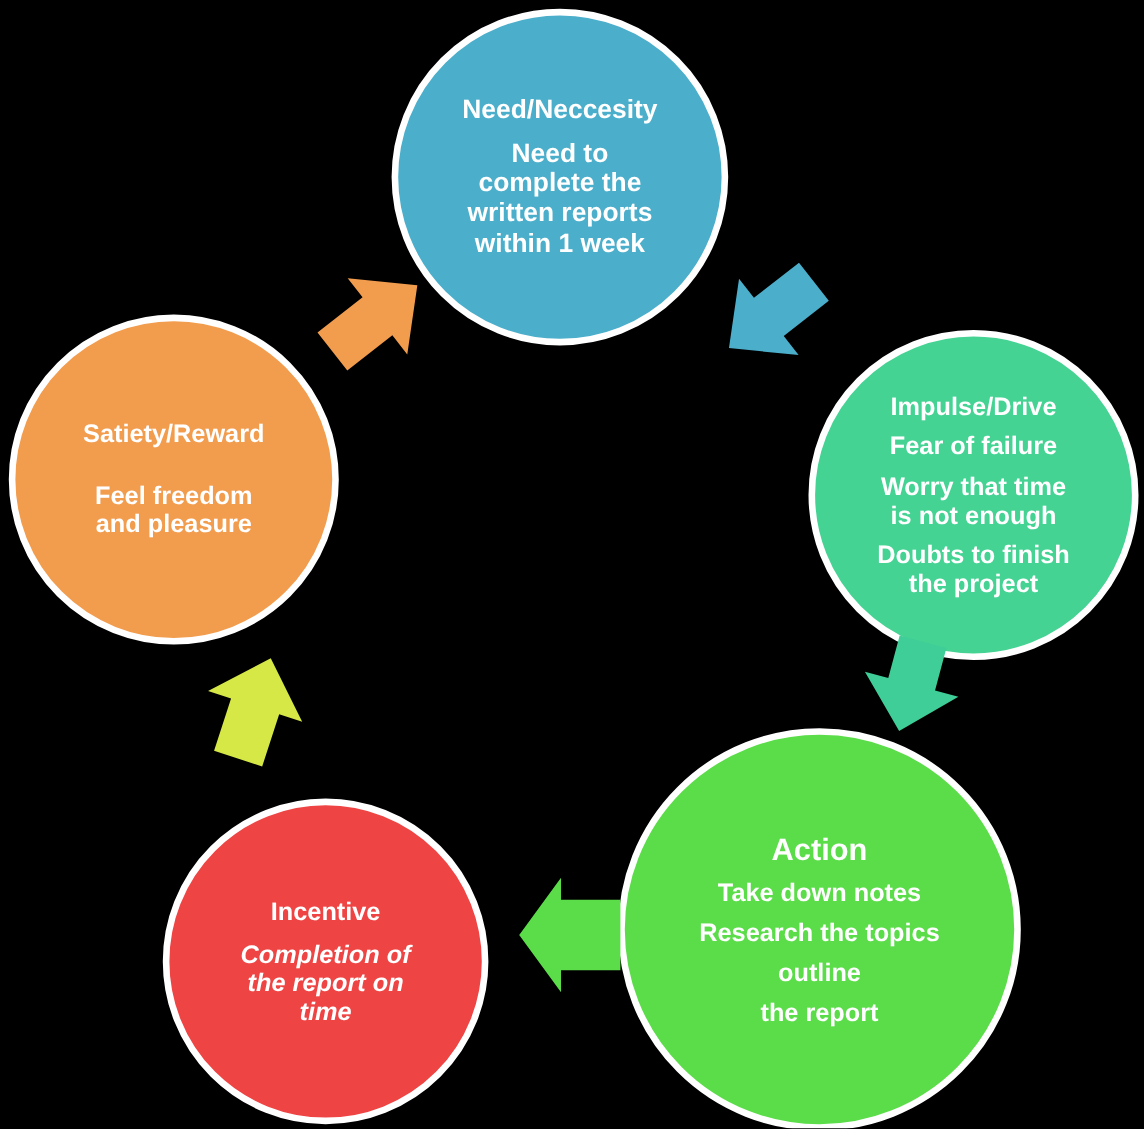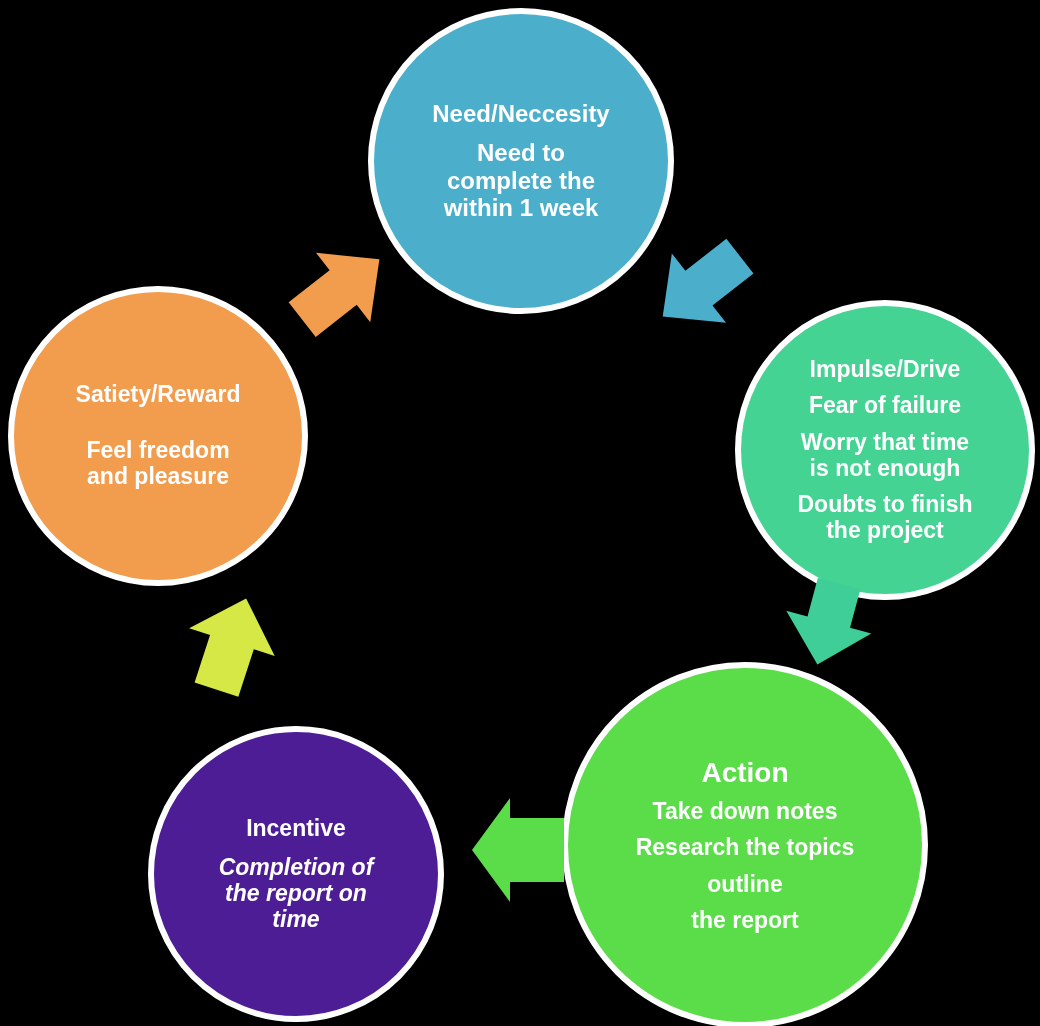--- a/index.html
+++ b/index.html
@@ -36,21 +36,21 @@
     font-weight: bold;
     line-height: 1.12;
   }
   .node .line {
     font-weight: bold;
     line-height: 1.14;
   }
 
   
   #node-need {
-    left: 368px; top: 8px; width: 306px; height: 306px;
+    left: 356px; top: 8px; width: 306px; height: 306px;
   }
   #node-need .title { font-size: 24px; margin-bottom: 12px; }
   #node-need .line  { font-size: 24px; }
 
   #node-impulse {
     left: 735px; top: 300px; width: 300px; height: 300px;
   }
   #node-impulse .title { font-size: 23px; margin-bottom: 10px; }
   #node-impulse .line  { font-size: 23px; margin-bottom: 10px; }
   #node-impulse .line:last-child { margin-bottom: 0; }
@@ -82,41 +82,42 @@
 </style>
 </head>
 <body>
 
 <div id="stage">
 
   <div class="node" id="node-need" style="background:#4BAECB;">
     <div class="title">Need/Neccesity</div>
     <div class="line">Need to</div>
     <div class="line">complete the</div>
+    <div class="line">written reports</div>
     <div class="line">within 1 week</div>
   </div>
 
   <div class="node" id="node-impulse" style="background:#45D394;">
     <div class="title">Impulse/Drive</div>
     <div class="line">Fear of failure</div>
     <div class="line" style="margin-bottom:0">Worry that time</div>
     <div class="line">is not enough</div>
     <div class="line" style="margin-bottom:0">Doubts to finish</div>
     <div class="line">the project</div>
   </div>
 
   <div class="node" id="node-action" style="background:#5BDD4A;">
     <div class="title">Action</div>
     <div class="line">Take down notes</div>
     <div class="line">Research the topics</div>
     <div class="line">outline</div>
     <div class="line">the report</div>
   </div>
 
-  <div class="node" id="node-incentive" style="background:#4c1d95;">
+  <div class="node" id="node-incentive" style="background:#ef4444;">
     <div class="title">Incentive</div>
     <div class="line">Completion of</div>
     <div class="line">the report on</div>
     <div class="line">time</div>
   </div>
 
   <div class="node" id="node-satiety" style="background:#F29C4E;">
     <div class="title">Satiety/Reward</div>
     <div class="line">Feel freedom</div>
     <div class="line">and pleasure</div>

